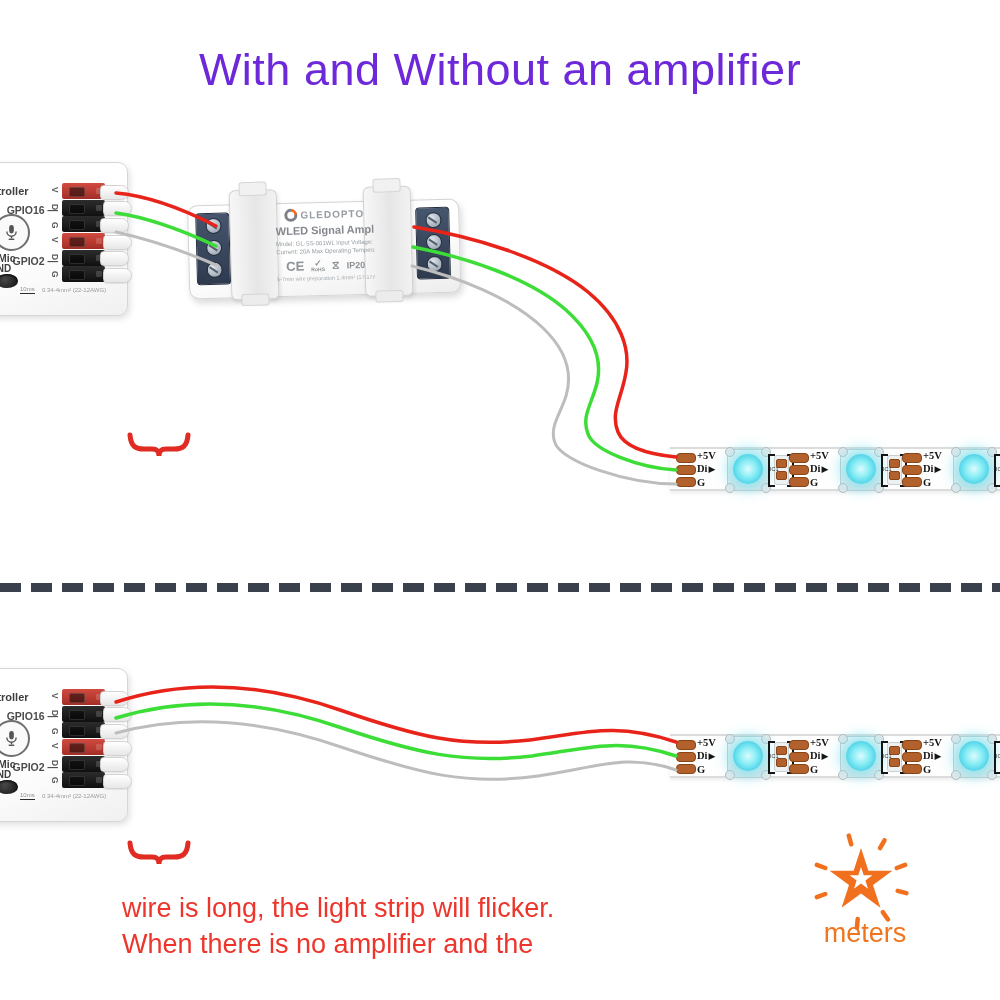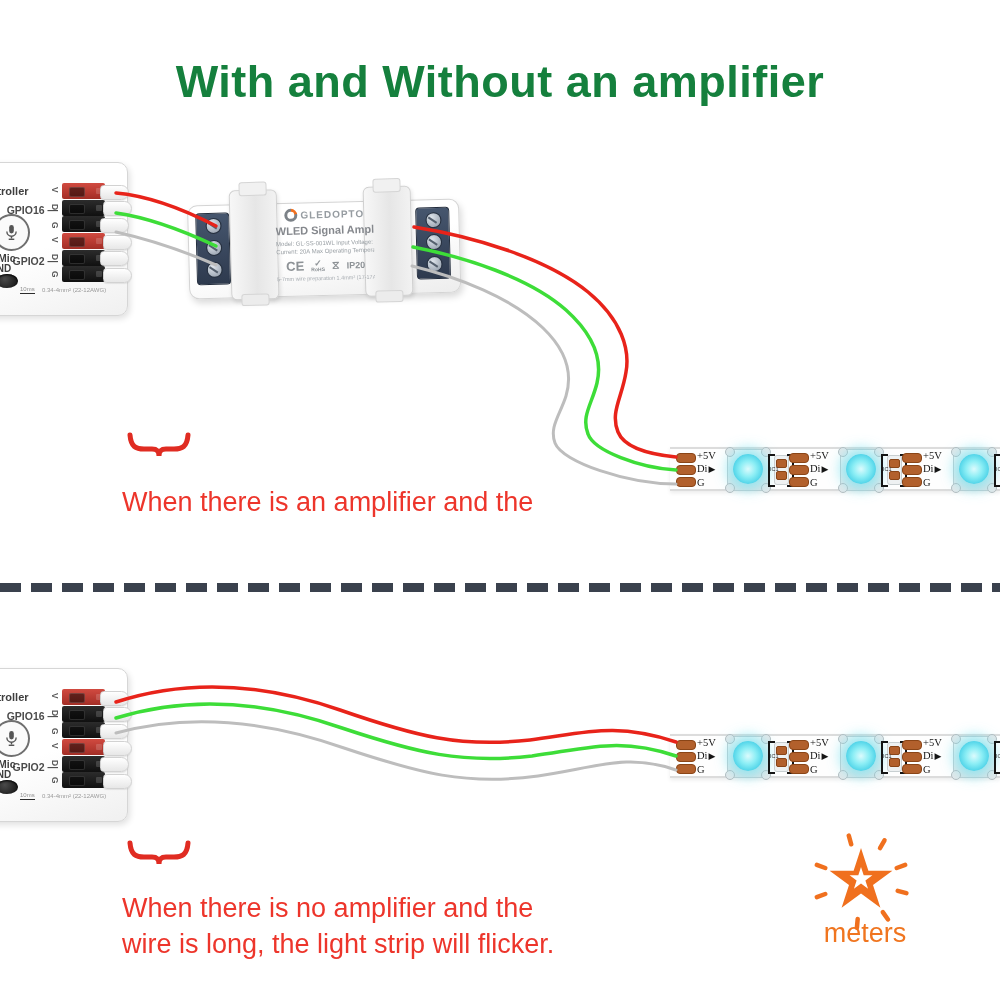--- a/index.html
+++ b/index.html
@@ -1,21 +1,21 @@
 <!DOCTYPE html>
 <html><head>
 <meta charset="utf-8">
 <style>
   html,body{margin:0;padding:0;background:#fff;}
   body{width:1000px;height:1000px;overflow:hidden;font-family:"Liberation Sans",sans-serif;}
   #page{position:relative;width:1000px;height:1000px;background:#fff;overflow:hidden;}
 
   
-  .title{position:absolute;left:0;right:0;top:44px;text-align:center;font-size:45px;font-weight:700;
-         color:#15803d;letter-spacing:.5px;margin-top:12px;}
+  .title{position:absolute;left:0;right:0;top:44px;text-align:center;font-size:45px;font-weight:400;
+         color:#6d28d9;letter-spacing:.5px;}
 
   
   .redtxt{color:#ed352b;font-size:27px;line-height:36px;}
   .distance{position:absolute;left:628px;top:254px;}
   .cap-top{position:absolute;left:122px;top:484px;}
   .cap-bot{position:absolute;left:122px;top:890px;}
   .flicker-lbl{position:absolute;left:810px;top:918px;width:110px;text-align:center;
                color:#f0751f;font-size:27px;}
 
   
@@ -82,21 +82,21 @@
   .ip20{font-size:9px;}
   .hg{font-size:11px;}
   .anote{margin-top:2px;font-size:5.5px;color:#a8adb2;}
 
   
   .led-strip{position:absolute;left:670px;width:330px;height:40px;background:#fefefe;
              border-top:2px solid #dcdcdc;border-bottom:2px solid #dcdcdc;box-shadow:0 2px 4px rgba(0,0,0,.08);}
   .seg{position:absolute;top:0;width:113px;height:40px;}
   .pad{position:absolute;left:1px;width:18px;height:8px;background:#b2602c;border:1px solid #8a4517;border-radius:4px;}
   .slabels{position:absolute;left:22px;top:0;width:28px;height:40px;font-family:"Liberation Serif",serif;
-           font-weight:400;font-size:10.5px;color:#151515;line-height:13px;}
+           font-weight:700;font-size:10.5px;color:#151515;line-height:13px;}
   .sl{white-space:nowrap;}
   .arr{font-size:9px;margin-left:1px;font-family:"DejaVu Sans",sans-serif;}
   .led{position:absolute;left:52px;top:0;width:40px;height:40px;background:linear-gradient(#f4f7f7,#dde4e6);
        border:1px solid #c3cccf;border-radius:7px;}
   .pin{position:absolute;width:8px;height:8px;border-radius:50%;background:#e3e8ea;border:1px solid #b6bdc0;}
   .p1{left:-3px;top:-3px;} .p2{right:-3px;top:-3px;} .p3{left:-3px;bottom:-3px;} .p4{right:-3px;bottom:-3px;}
   .glow{position:absolute;left:5px;top:4px;width:30px;height:30px;border-radius:50%;
         background:radial-gradient(circle,#dcfbfd 0%,#8ceef5 38%,#4ed3e8 72%,rgba(78,211,232,.15) 100%);
         box-shadow:0 0 14px 5px rgba(110,225,240,.75);}
   .ic{position:absolute;left:97px;top:5px;width:18px;height:30px;}
@@ -393,31 +393,30 @@
     <path d="M116,702 C190,678 265,684 340,710 C415,736 460,748 530,740 C585,733 615,722 676,742" fill="none" stroke-width="3.5" stroke-linecap="round" stroke="#e8231a"></path>
     <path d="M116,718 C190,695 268,702 342,728 C417,753 462,764 532,756 C590,748 620,737 676,756" fill="none" stroke-width="3.5" stroke-linecap="round" stroke="#3ddd38"></path>
     <path d="M116,733 C192,712 270,722 344,748 C419,773 466,786 538,776 C598,767 628,753 676,770" fill="none" stroke-width="3" stroke-linecap="round" stroke="#bdbdbd"></path>
   </svg>
 
 
   <svg class="brace-svg" style="left:127px;top:432px" width="64" height="28">
     <path d="M3,3 C4,15 9,17 17,17 L25,17 C30,17 32,19 32,24 C32,19 34,17 39,17 L47,17 C55,17 60,15 61,3" stroke="#e02c22" stroke-width="5" fill="none" stroke-linecap="round"></path>
   </svg>
   <div class="redtxt cap-top">
-    <div>When there is an amplifier and the</div>
   </div>
 
   <div class="divider"></div>
 
   <svg class="brace-svg" style="left:127px;top:840px" width="64" height="28">
     <path d="M3,3 C4,15 9,17 17,17 L25,17 C30,17 32,19 32,24 C32,19 34,17 39,17 L47,17 C55,17 60,15 61,3" stroke="#e02c22" stroke-width="5" fill="none" stroke-linecap="round"></path>
   </svg>
   <div class="redtxt cap-bot">
+    <div>wire is long, the light strip will flicker.</div>
     <div>When there is no amplifier and the</div>
-    <div>wire is long, the light strip will flicker.</div>
   </div>
 
   <svg class="star-svg" width="100" height="100" viewBox="-12 -12 100 100">
     <g stroke="#f0701e" stroke-width="4.5" stroke-linecap="round">
       <line x1="26.2" y1="-0.7" x2="23.8" y2="-9.4"></line>
       <line x1="55" y1="3.1" x2="59.5" y2="-4.7"></line>
       <line x1="71.7" y1="23" x2="80.2" y2="19.9"></line>
       <line x1="72.7" y1="45.8" x2="81.4" y2="48.2"></line>
       <line x1="57.8" y1="67.1" x2="63" y2="74.5"></line>
       <line x1="32.7" y1="73.9" x2="31.9" y2="82.8"></line>

